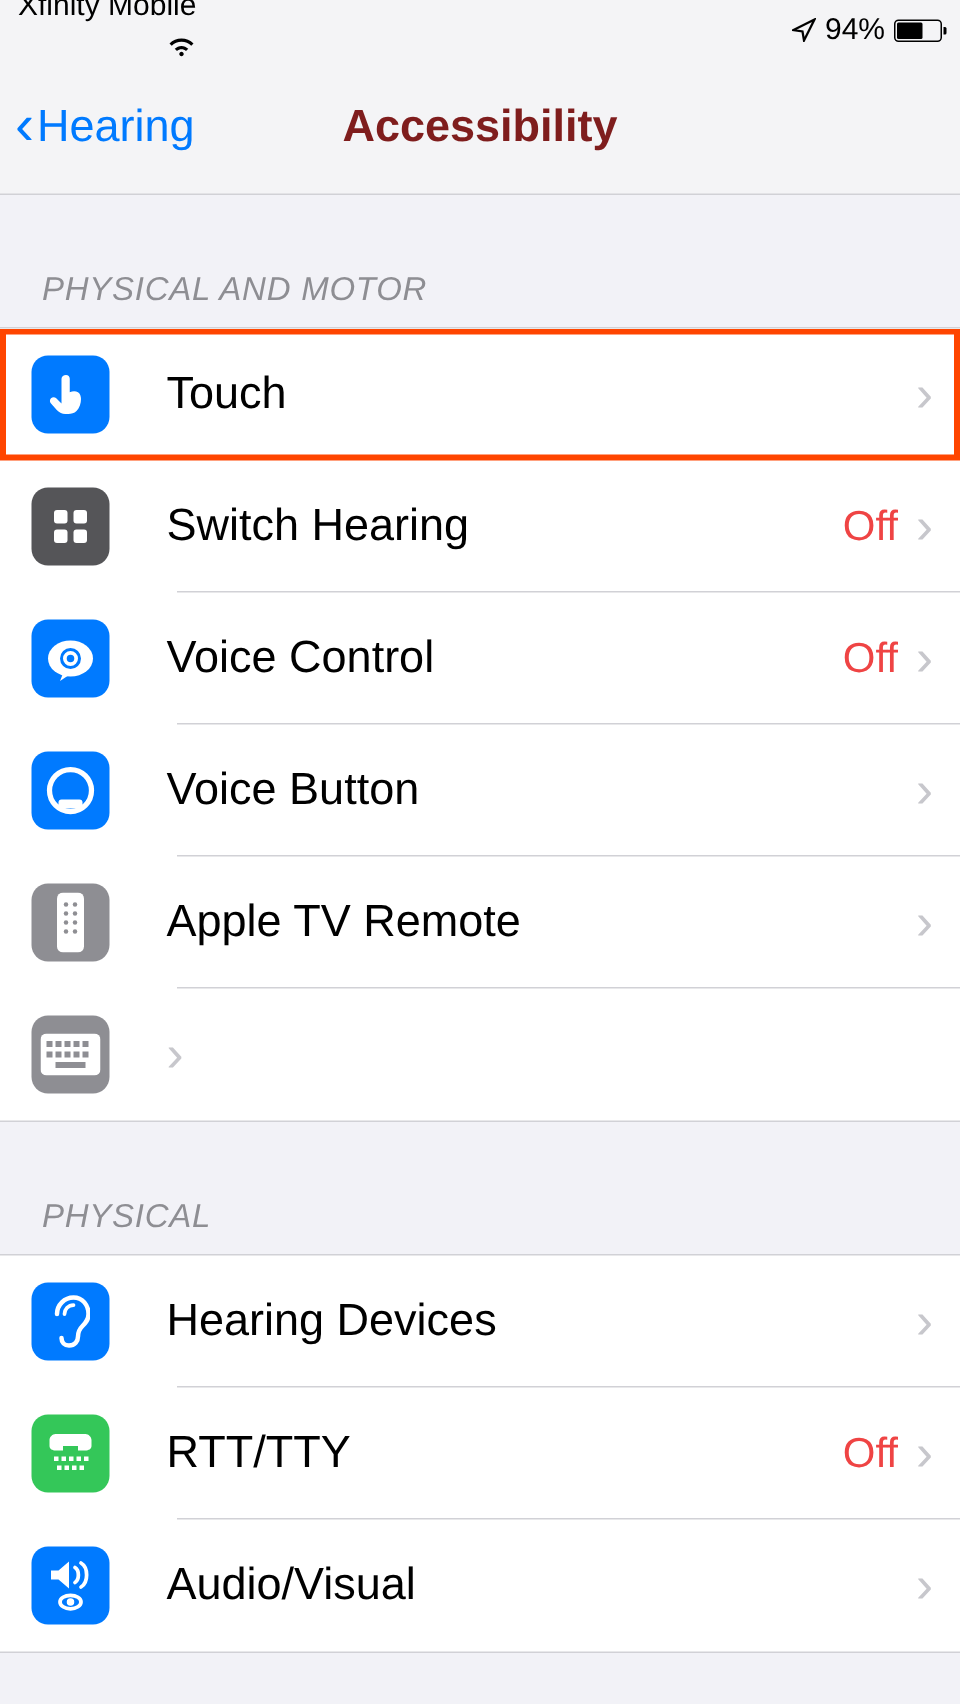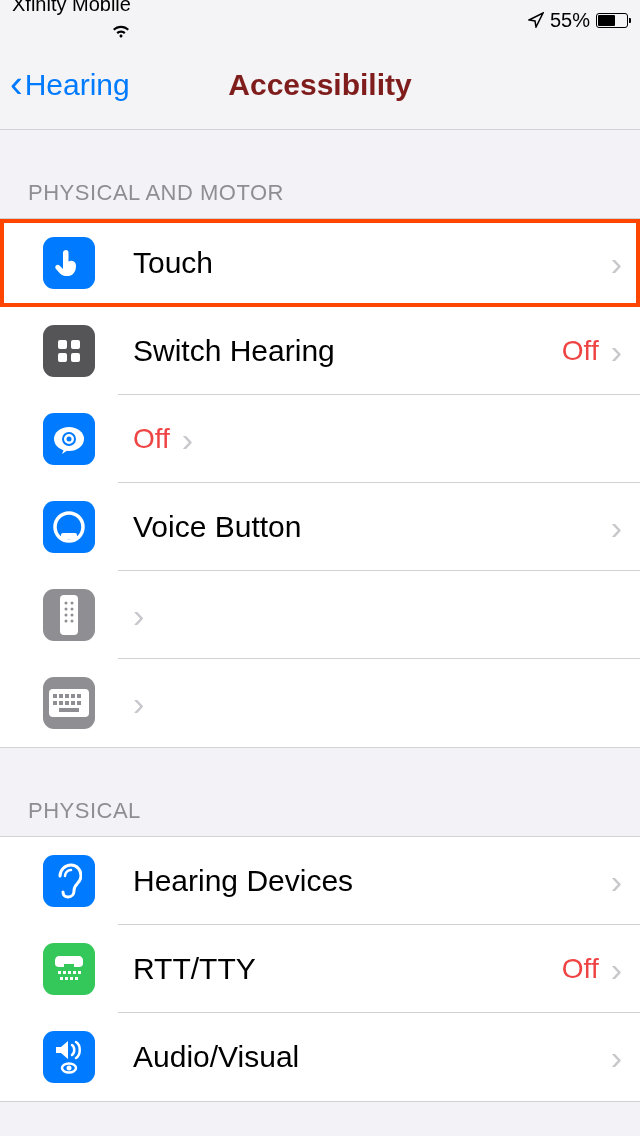--- a/index.html
+++ b/index.html
@@ -56,31 +56,32 @@
       transform: translateX(-50%);
       font-size: 30px;
       font-weight: 600;
       color: #7f1d1d;
     }
     .section-header {
       padding: 50px 28px 12px 28px;
       font-size: 22px;
       color: #8e8e93;
       letter-spacing: 0.5px;
+      font-style: italic;
     }
     .list-container {
       background: #fff;
       border-top: 1px solid #d1d1d6;
       border-bottom: 1px solid #d1d1d6;
     }
     .list-item {
       display: flex;
       align-items: center;
       height: 88px;
-      padding: 0 18px 0 43px;
+      padding: 0 18px 0 21px;
       position: relative;
     }
     .list-item:not(:last-child)::after {
       content: '';
       position: absolute;
       bottom: 0;
       left: 118px;
       right: 0;
       height: 1px;
       background: #d1d1d6;
@@ -133,21 +134,21 @@
     <span>Xfinity Mobile</span>
     <svg class="wifi-icon" viewBox="0 0 20 15">
         <path d="M10 13.5c.8 0 1.5-.7 1.5-1.5s-.7-1.5-1.5-1.5-1.5.7-1.5 1.5.7 1.5 1.5 1.5zm-4.5-5c1.2-1.2 2.8-1.9 4.5-1.9s3.3.7 4.5 1.9l-1.5 1.5c-.8-.8-1.9-1.2-3-1.2s-2.2.4-3 1.2L5.5 8.5zM2 5c2.1-2.1 5-3.3 8-3.3s5.9 1.2 8 3.3l-1.5 1.5C14.8 4.8 12.5 3.9 10 3.9S5.2 4.8 3.5 6.5L2 5z" fill="#000"></path>
       </svg>
     <span>7:26 PM</span>
   </div>
   <div class="status-right">
     <svg width="16" height="16" viewBox="0 0 16 16">
         <path d="M1 8l14-7-7 14-1-6-6-1z" fill="none" stroke="#000" stroke-width="1.5"></path>
       </svg>
-    <span>55%</span>
+    <span>94%</span>
     <div class="battery">
         <div class="battery-fill"></div>
       </div>
   </div>
 </div>
 
 <div class="nav-header">
   <div class="back-button">
     <span class="back-chevron">‹</span>
     <span>Hearing</span>
@@ -184,20 +185,21 @@
 
   <div class="list-item">
     <div class="item-icon icon-blue">
       <svg width="34" height="34" viewBox="0 0 34 34">
           <ellipse cx="17" cy="17" rx="15" ry="12" fill="#fff"></ellipse>
           <circle cx="17" cy="17" r="6" fill="none" stroke="#007aff" stroke-width="2"></circle>
           <circle cx="17" cy="17" r="2.5" fill="#007aff"></circle>
           <path d="M12 27l-2 5 6-4" fill="#fff"></path>
         </svg>
     </div>
+    <span class="item-label">Voice Control</span>
     <span class="item-status">Off</span>
     <span class="chevron-right">›</span>
   </div>
 
   <div class="list-item">
     <div class="item-icon icon-blue">
       <svg width="36" height="36" viewBox="0 0 36 36">
           <circle cx="18" cy="18" r="14" fill="none" stroke="#fff" stroke-width="3.5"></circle>
           <rect x="10" y="24" width="16" height="6" rx="2" fill="#fff"></rect>
         </svg>
@@ -213,20 +215,21 @@
           <circle cx="6" cy="8" r="1.5" fill="#8e8e93"></circle>
           <circle cx="12" cy="8" r="1.5" fill="#8e8e93"></circle>
           <circle cx="6" cy="14" r="1.5" fill="#8e8e93"></circle>
           <circle cx="12" cy="14" r="1.5" fill="#8e8e93"></circle>
           <circle cx="6" cy="20" r="1.5" fill="#8e8e93"></circle>
           <circle cx="12" cy="20" r="1.5" fill="#8e8e93"></circle>
           <circle cx="6" cy="26" r="1.5" fill="#8e8e93"></circle>
           <circle cx="12" cy="26" r="1.5" fill="#8e8e93"></circle>
         </svg>
     </div>
+    <span class="item-label">Apple TV Remote</span>
     <span class="chevron-right">›</span>
   </div>
 
   <div class="list-item">
     <div class="item-icon icon-gray">
       <svg width="40" height="28" viewBox="0 0 40 28">
           <rect x="0" y="0" width="40" height="28" rx="4" fill="#fff"></rect>
           <rect x="4" y="5" width="4" height="4" fill="#8e8e93"></rect>
           <rect x="10" y="5" width="4" height="4" fill="#8e8e93"></rect>
           <rect x="16" y="5" width="4" height="4" fill="#8e8e93"></rect>

